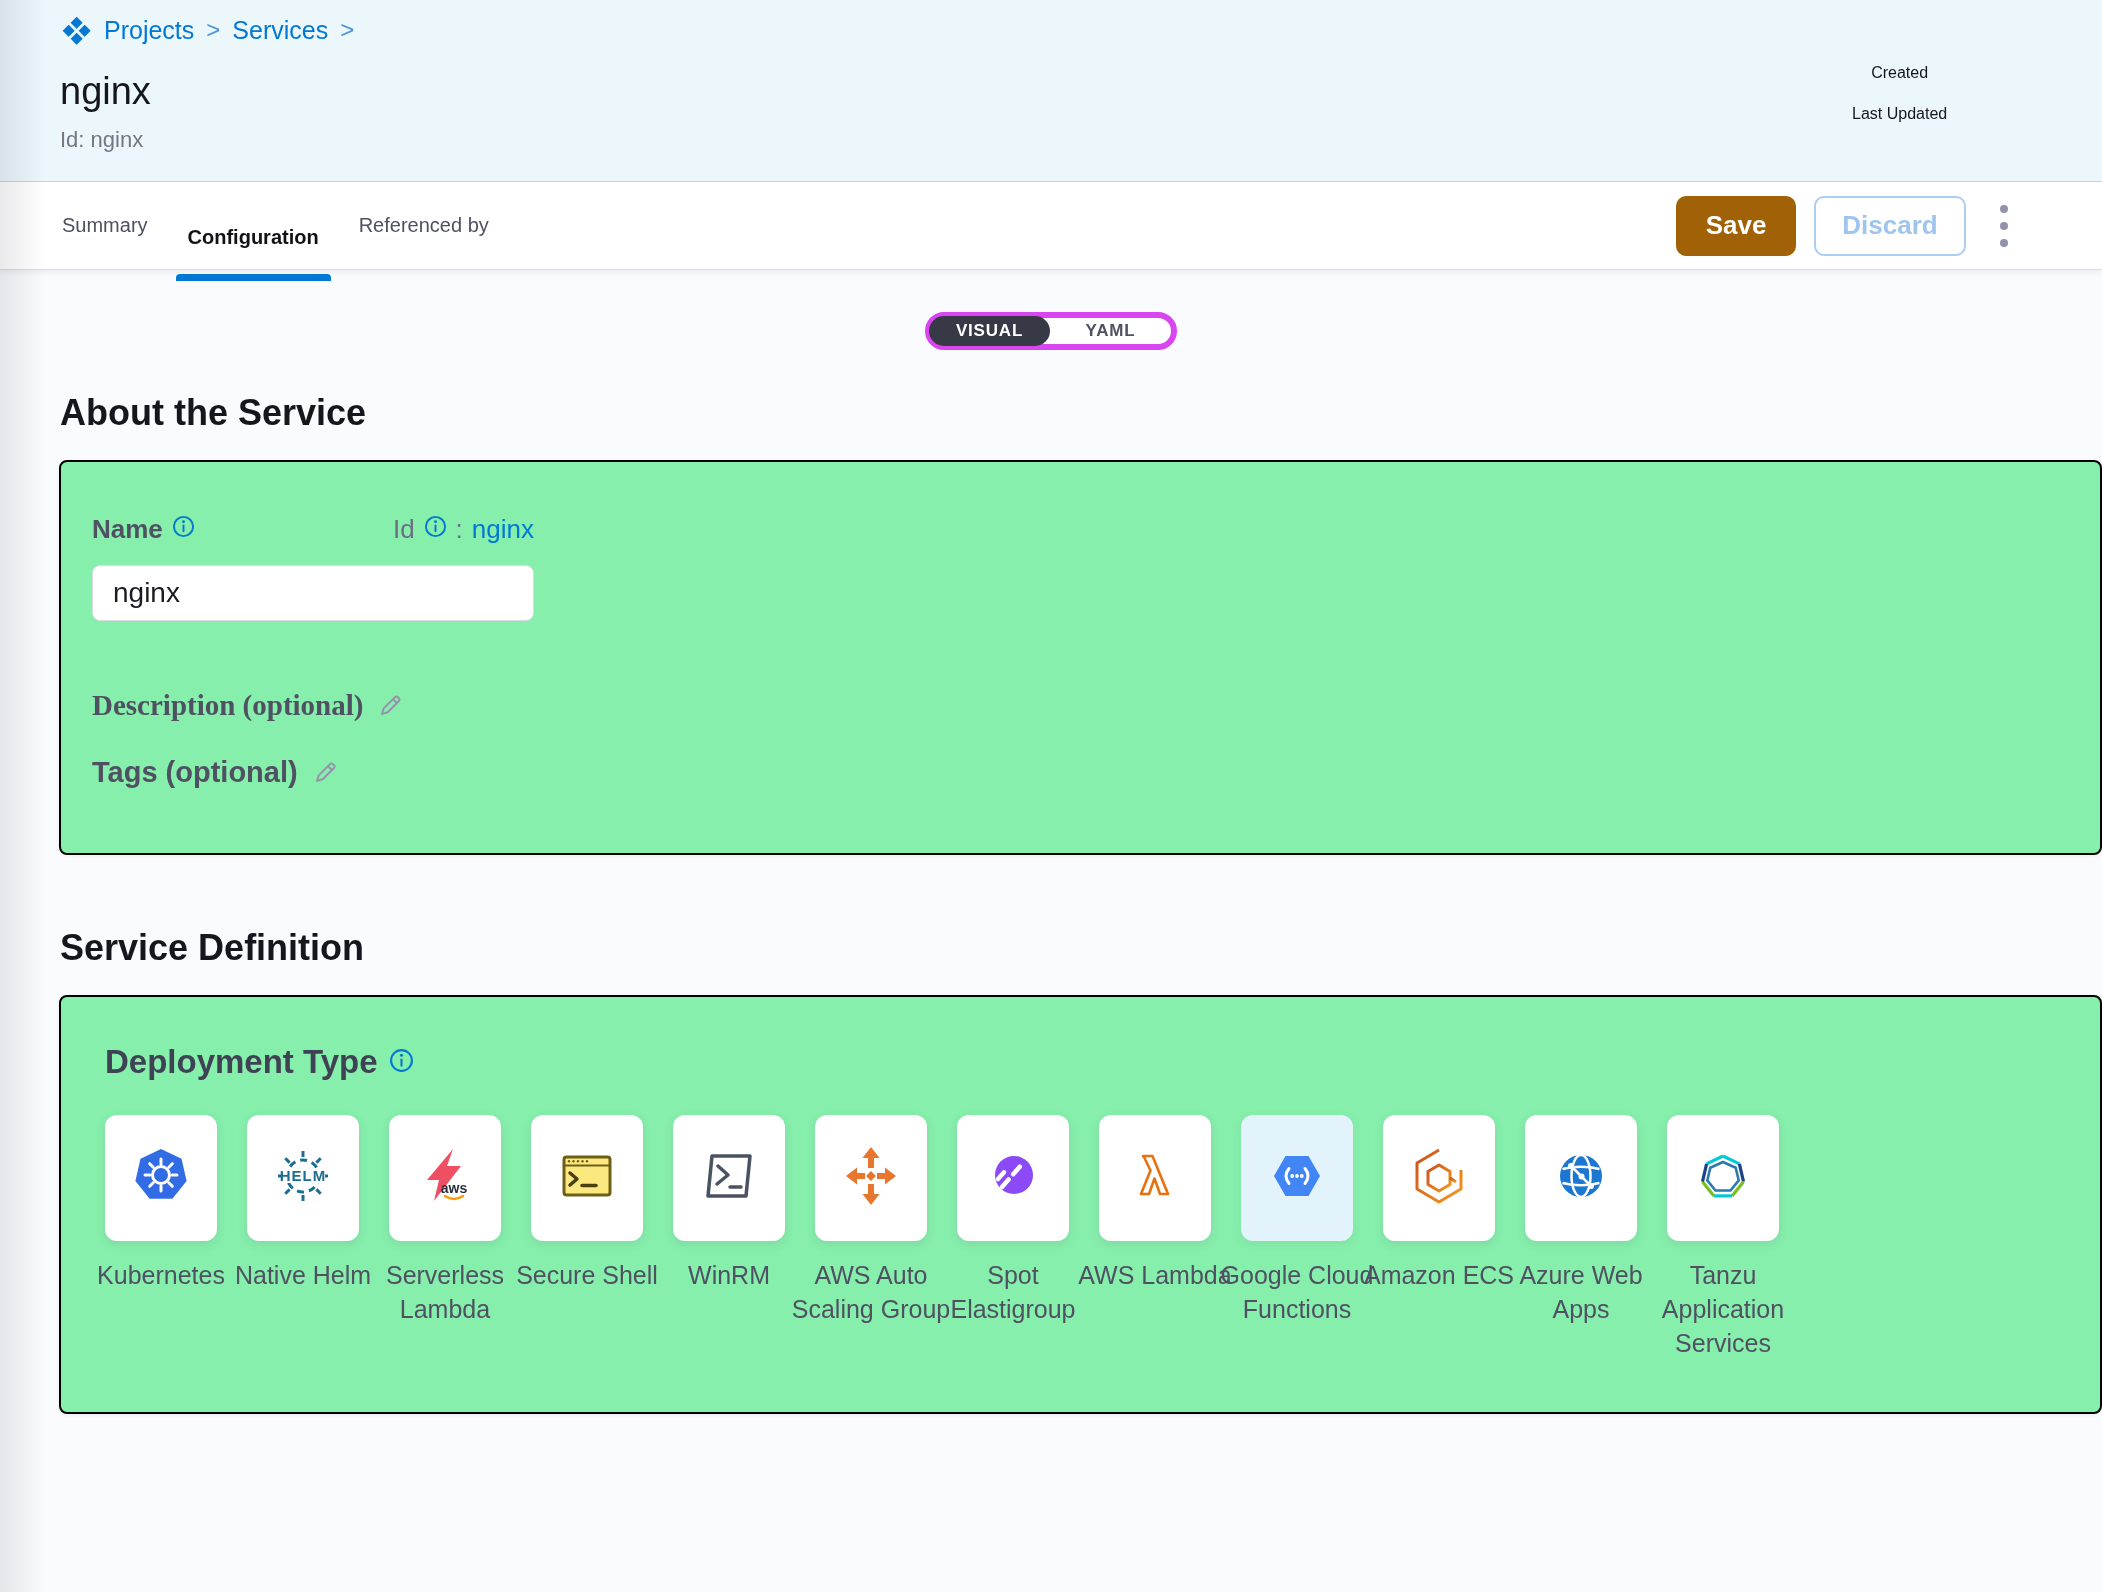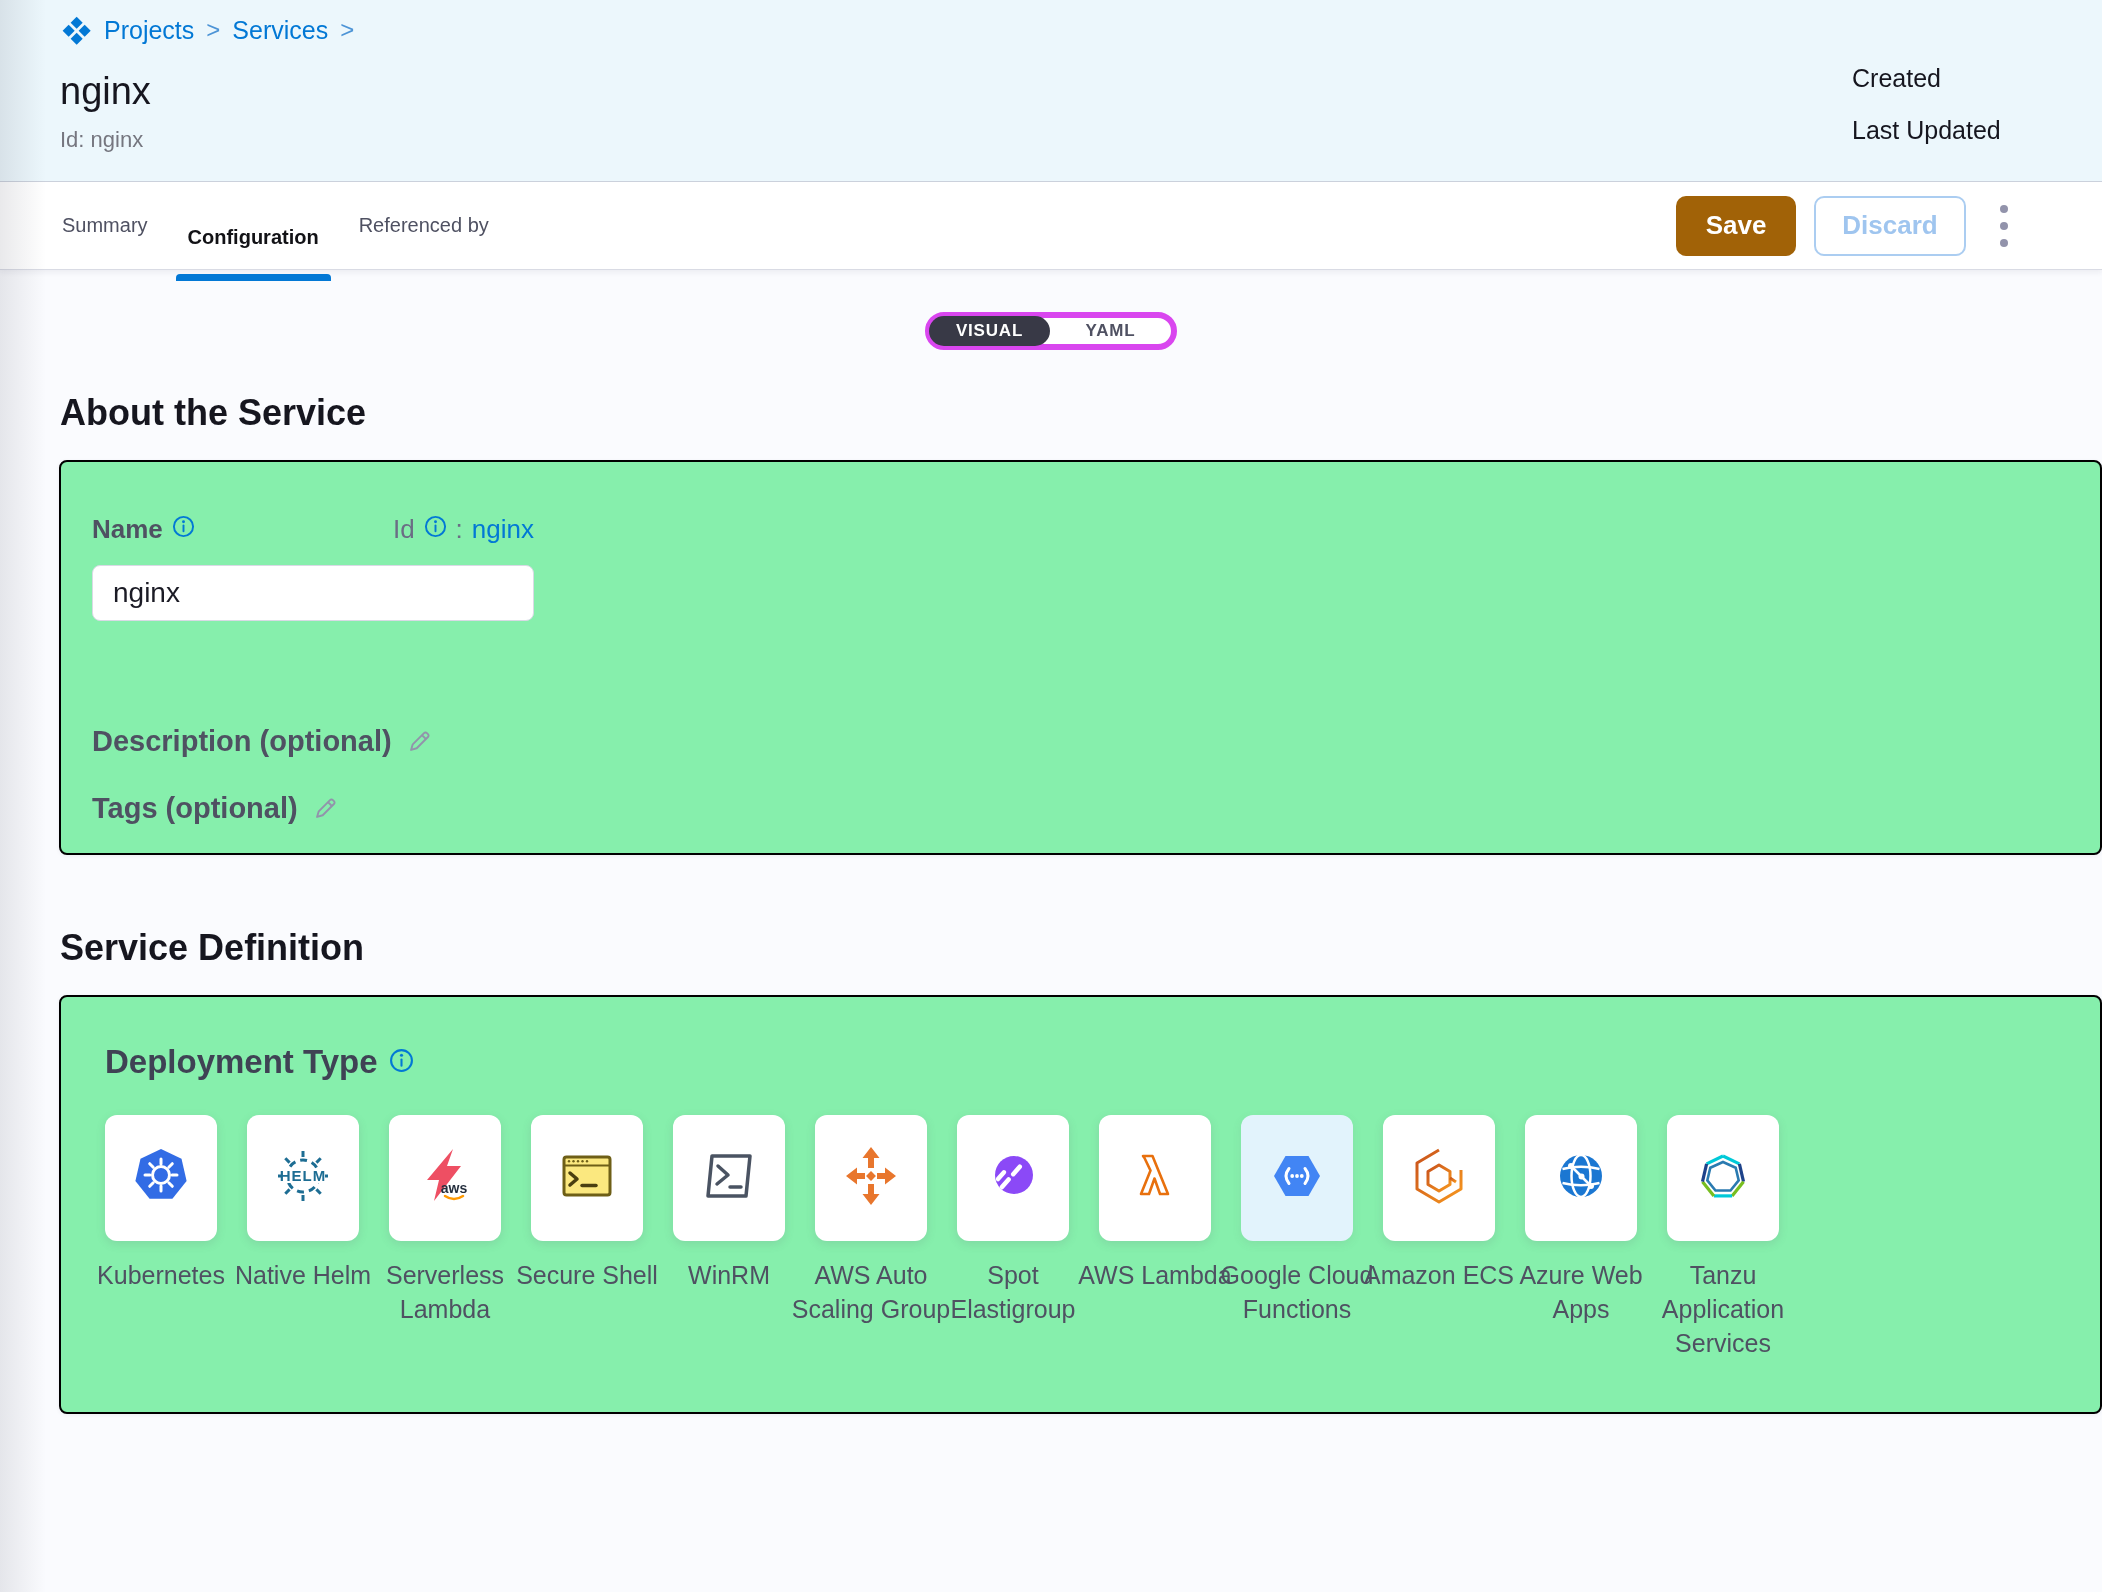--- a/index.html
+++ b/index.html
@@ -22,21 +22,21 @@
   .page-header {
     height: 182px; background: #ecf7fc; padding: 14px 0 0 60px;
     border-bottom: 1px solid #ccd2dd; position: relative;
   }
   .breadcrumb { display: flex; align-items: center; gap: 10px; font-size: 25px; font-weight: 500; }
   .breadcrumb .crumb-link { color: #0278d5; cursor: pointer; text-decoration: none; }
   .breadcrumb .crumb-sep { color: #4d94d6; font-size: 24px; padding: 0 2px; }
   .nav-icon { display: inline-flex; margin-right: 2px; }
   .page-title { font-size: 38px; font-weight: 500; color: #16161f; margin-top: 24px; }
   .id-line { font-size: 22px; color: #75767f; margin-top: 14px; }
-  .header-meta { position: absolute; left: 1852px; top: 64px; font-size: 25px; color: #16161f; }
+  .header-meta { position: absolute; left: 1852px; top: 64px; font-size: 16px; color: #16161f; text-align: center; }
   .header-meta div { margin-bottom: 23px; }
 
   
   .tabbar {
     height: 88px; background: #ffffff; display: flex; align-items: center;
     padding-left: 42px; position: relative;
     border-bottom: 1px solid #d9dbe4; box-shadow: 0 3px 5px rgba(40,41,61,0.06);
     z-index: 5;
   }
   .tab { font-size: 20px; color: #4f5162; padding: 0 20px; height: 100%;
@@ -83,21 +83,21 @@
   .id-group { display: inline-flex; align-items: center; gap: 9px; font-size: 26px; }
   .id-label { color: #6b6d85; }
   .id-colon { color: #6b6d85; }
   .id-value { color: #0278d5; cursor: pointer; }
   .text-input {
     margin-top: 20px; width: 442px; height: 56px; border: 1px solid #d9dae5; border-radius: 8px;
     font-size: 28px; font-family: "Liberation Sans", sans-serif; color: #1b1b25; padding: 0 20px;
     background: #ffffff; outline: none;
   }
   .optional-row { display: flex; align-items: center; gap: 14px; font-size: 29px; font-weight: 600; color: #4f5162; }
-  .row-description { margin-top: 104px; }
+  .row-description { margin-top: 68px; font-family: Liberation Serif, serif; }
   .row-tags { margin-top: 34px; }
   .edit-btn { display: inline-flex; cursor: pointer; }
 
   .card-definition { margin-top: 26px; height: 419px; padding: 46px 0 0 44px; }
   .dep-type-label { font-size: 33px; font-weight: 700; color: #3f4254; display: inline-flex; align-items: center; gap: 11px; }
   .tile-grid { display: flex; gap: 30px; margin-top: 34px; }
   .tile-wrap { width: 112px; display: flex; flex-direction: column; align-items: center; }
   .tile {
     width: 112px; height: 126px; border-radius: 12px; background: #ffffff;
     box-shadow: 0 3px 10px rgba(96,97,112,0.16);

